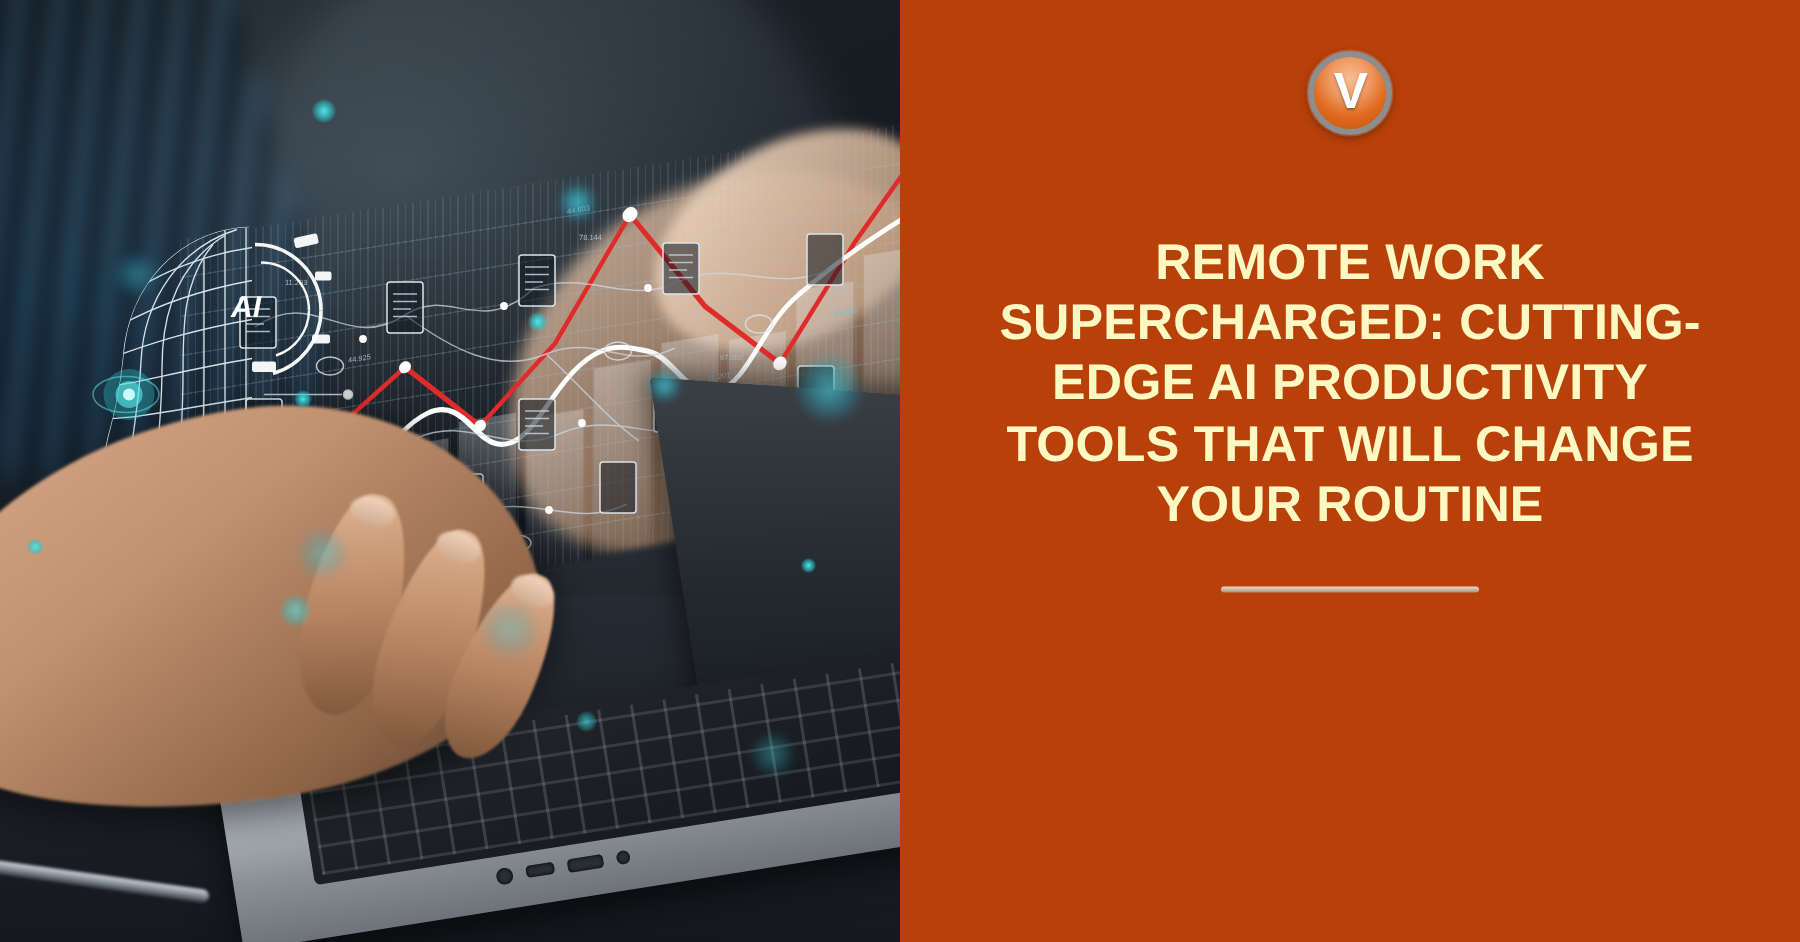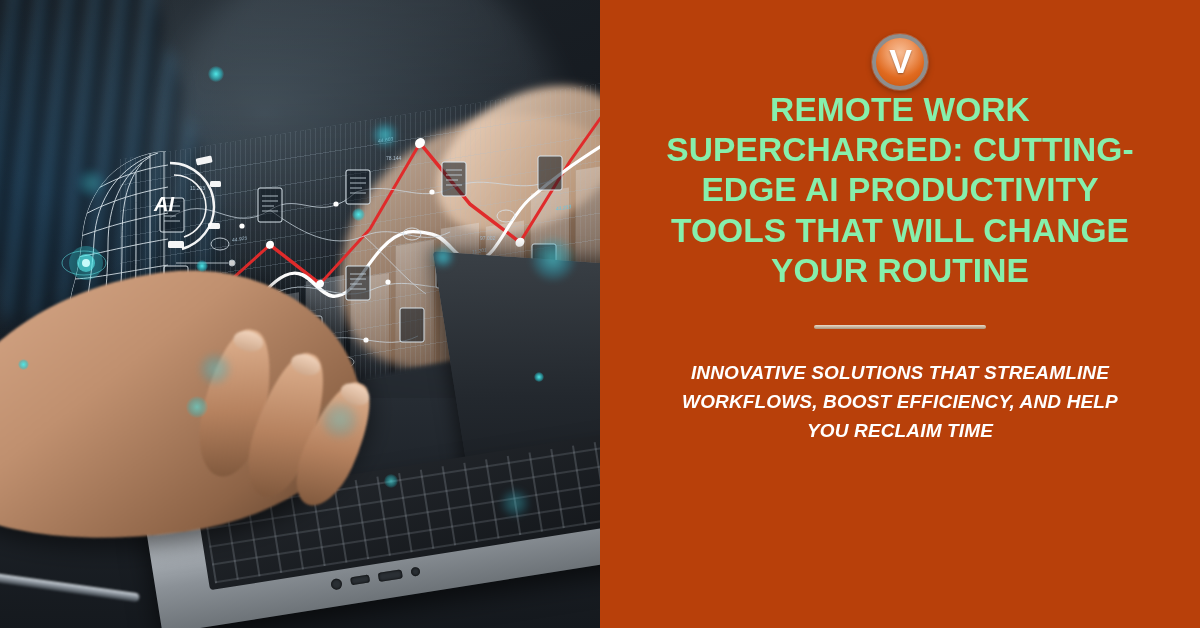--- a/index.html
+++ b/index.html
@@ -128,21 +128,21 @@
      background:
        radial-gradient(circle at 50% 30%, #f7bd95 0%, #ef9a63 32%, #e06a1f 62%, #c2530e 100%);
      border:4px solid #8e8e8e;
      box-shadow:0 0 0 1px rgba(255,255,255,.18), 0 2px 6px rgba(0,0,0,.35);
      display:flex; align-items:center; justify-content:center; }
   .logo-v{ color:#ffffff; font-size:34px; font-weight:bold; line-height:1;
      letter-spacing:-1px; text-shadow:0 1px 2px rgba(0,0,0,.35); margin-top:-2px;}
   .logo-text{ color:#ffffff; font-size:21px; font-weight:bold; font-style:italic;
      letter-spacing:-.2px; white-space:nowrap;}
 
-  .headline{ color:#86efac; font-weight:bold; font-size:33.5px;
+  .headline{ margin-top:66px; color:#fef9c3; font-weight:bold; font-size:33.5px;
      line-height:1.20; text-align:center; letter-spacing:.1px; max-width:512px;
      text-transform:uppercase; }
 
   .rule{ margin-top:34px; width:172px; height:4px;
      background:linear-gradient(180deg,#e8dccb,#c8b49b 55%,#a8917a);
      border-radius:2px; }
 
   .subhead{ margin-top:30px; color:#ffffff; font-weight:bold; font-style:italic;
      font-size:19px; line-height:1.52; text-align:center; max-width:470px;
      text-transform:uppercase; letter-spacing:.15px;}
@@ -413,16 +413,15 @@
     <div class="logo-block">
       <div class="logo-mark">
         <span class="logo-v">V</span>
       </div>
     </div>
 
     <h1 class="headline">REMOTE WORK SUPERCHARGED: CUTTING-EDGE AI PRODUCTIVITY TOOLS THAT WILL CHANGE YOUR ROUTINE</h1>
 
     <div class="rule"></div>
 
-    <p class="subhead">INNOVATIVE SOLUTIONS THAT STREAMLINE WORKFLOWS, BOOST EFFICIENCY, AND HELP YOU RECLAIM TIME</p>
   </div>
 
 </div>
 
 </body></html>

